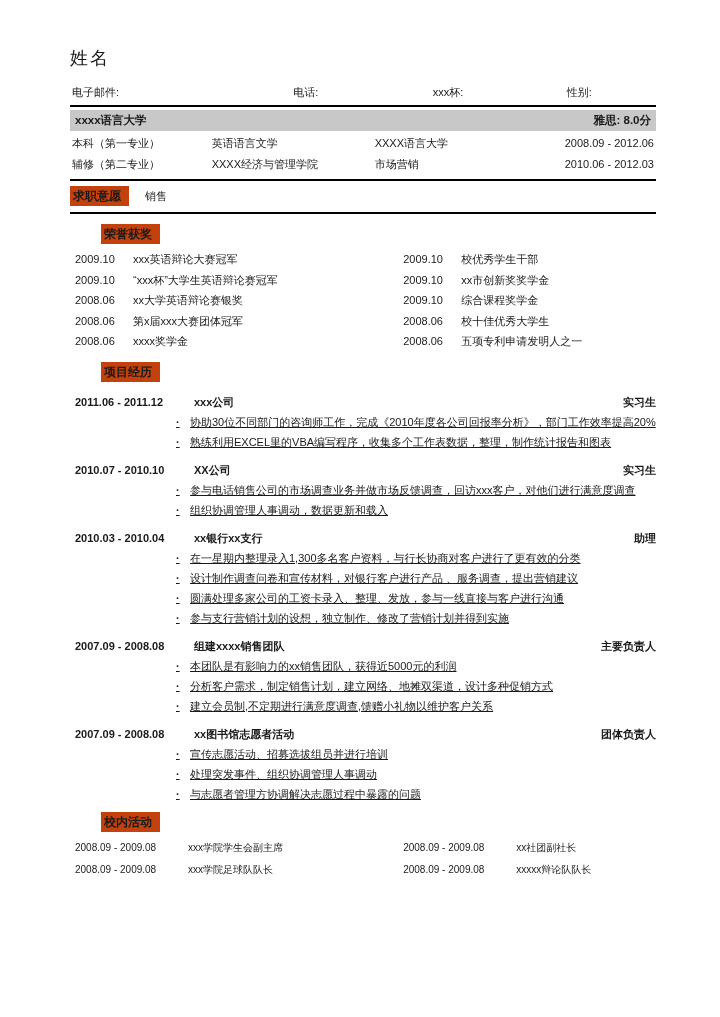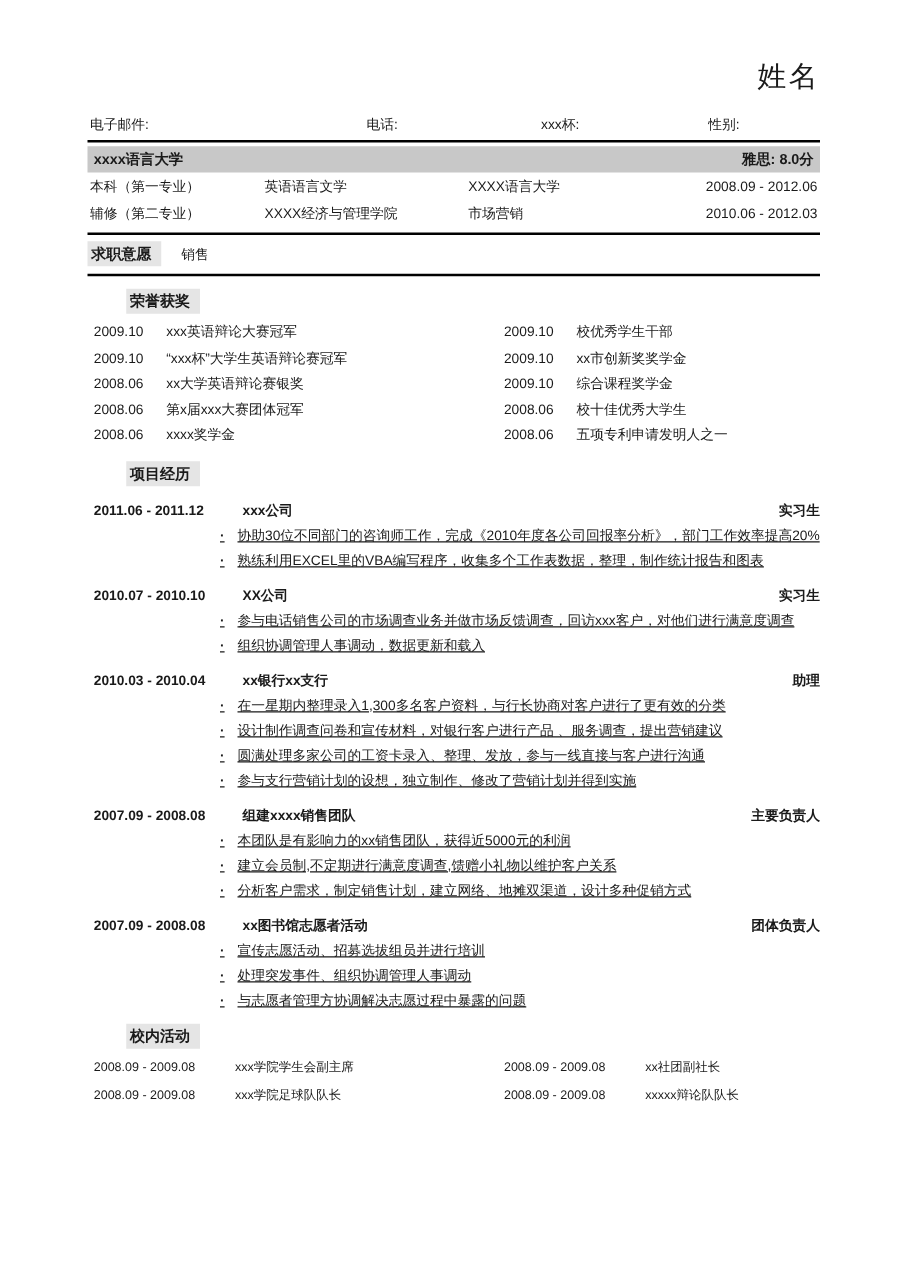--- a/index.html
+++ b/index.html
@@ -12,22 +12,22 @@
   .page {
     width: 720px;
     height: 1017px;
     padding: 0 64px 0 70px;
     overflow: hidden;
     background: #fff;
   }
 
   
   .title {
-    text-align: right;
-    font-size: 23px;
+    text-align: left;
+    font-size: 18px;
     font-weight: normal;
     letter-spacing: 2px;
     margin: 46px 0 0 0;
   }
 
   
   .contact-row {
     display: grid;
     grid-template-columns: 38% 24% 23% 15%;
     margin-top: 15px;
@@ -59,21 +59,21 @@
   
   .objective-row {
     display: flex;
     align-items: center;
     padding: 5px 0 6px 0;
     border-bottom: 2px solid #000;
     font-size: 11px;
   }
   .sec-label {
     display: inline-block;
-    background: #e5e5e5;
+    background: #c2410c;
     font-weight: bold;
     font-size: 12px;
     padding: 3px 8px 3px 3px;
     line-height: 14px;
   }
   .objective-row .sec-label { margin-right: 16px; }
 
   .section-head { margin-top: 10px; margin-left: 31px; }
 
   
@@ -257,24 +257,24 @@
     <div class="entry-header">
       <span class="entry-period">2007.09 - 2008.08</span>
       <span class="entry-title">组建xxxx销售团队</span>
       <span class="entry-role">主要负责人</span>
     </div>
     <div class="entry-bullets">
       <div class="bullet">
           <span>本团队是有影响力的xx销售团队，获得近5000元的利润</span>
         </div>
       <div class="bullet">
+          <span>分析客户需求，制定销售计划，建立网络、地摊双渠道，设计多种促销方式</span>
+        </div>
+      <div class="bullet">
           <span>建立会员制,不定期进行满意度调查,馈赠小礼物以维护客户关系</span>
-        </div>
-      <div class="bullet">
-          <span>分析客户需求，制定销售计划，建立网络、地摊双渠道，设计多种促销方式</span>
         </div>
     </div>
   </div>
 
   <div class="entry">
     <div class="entry-header">
       <span class="entry-period">2007.09 - 2008.08</span>
       <span class="entry-title">xx图书馆志愿者活动</span>
       <span class="entry-role">团体负责人</span>
     </div>

